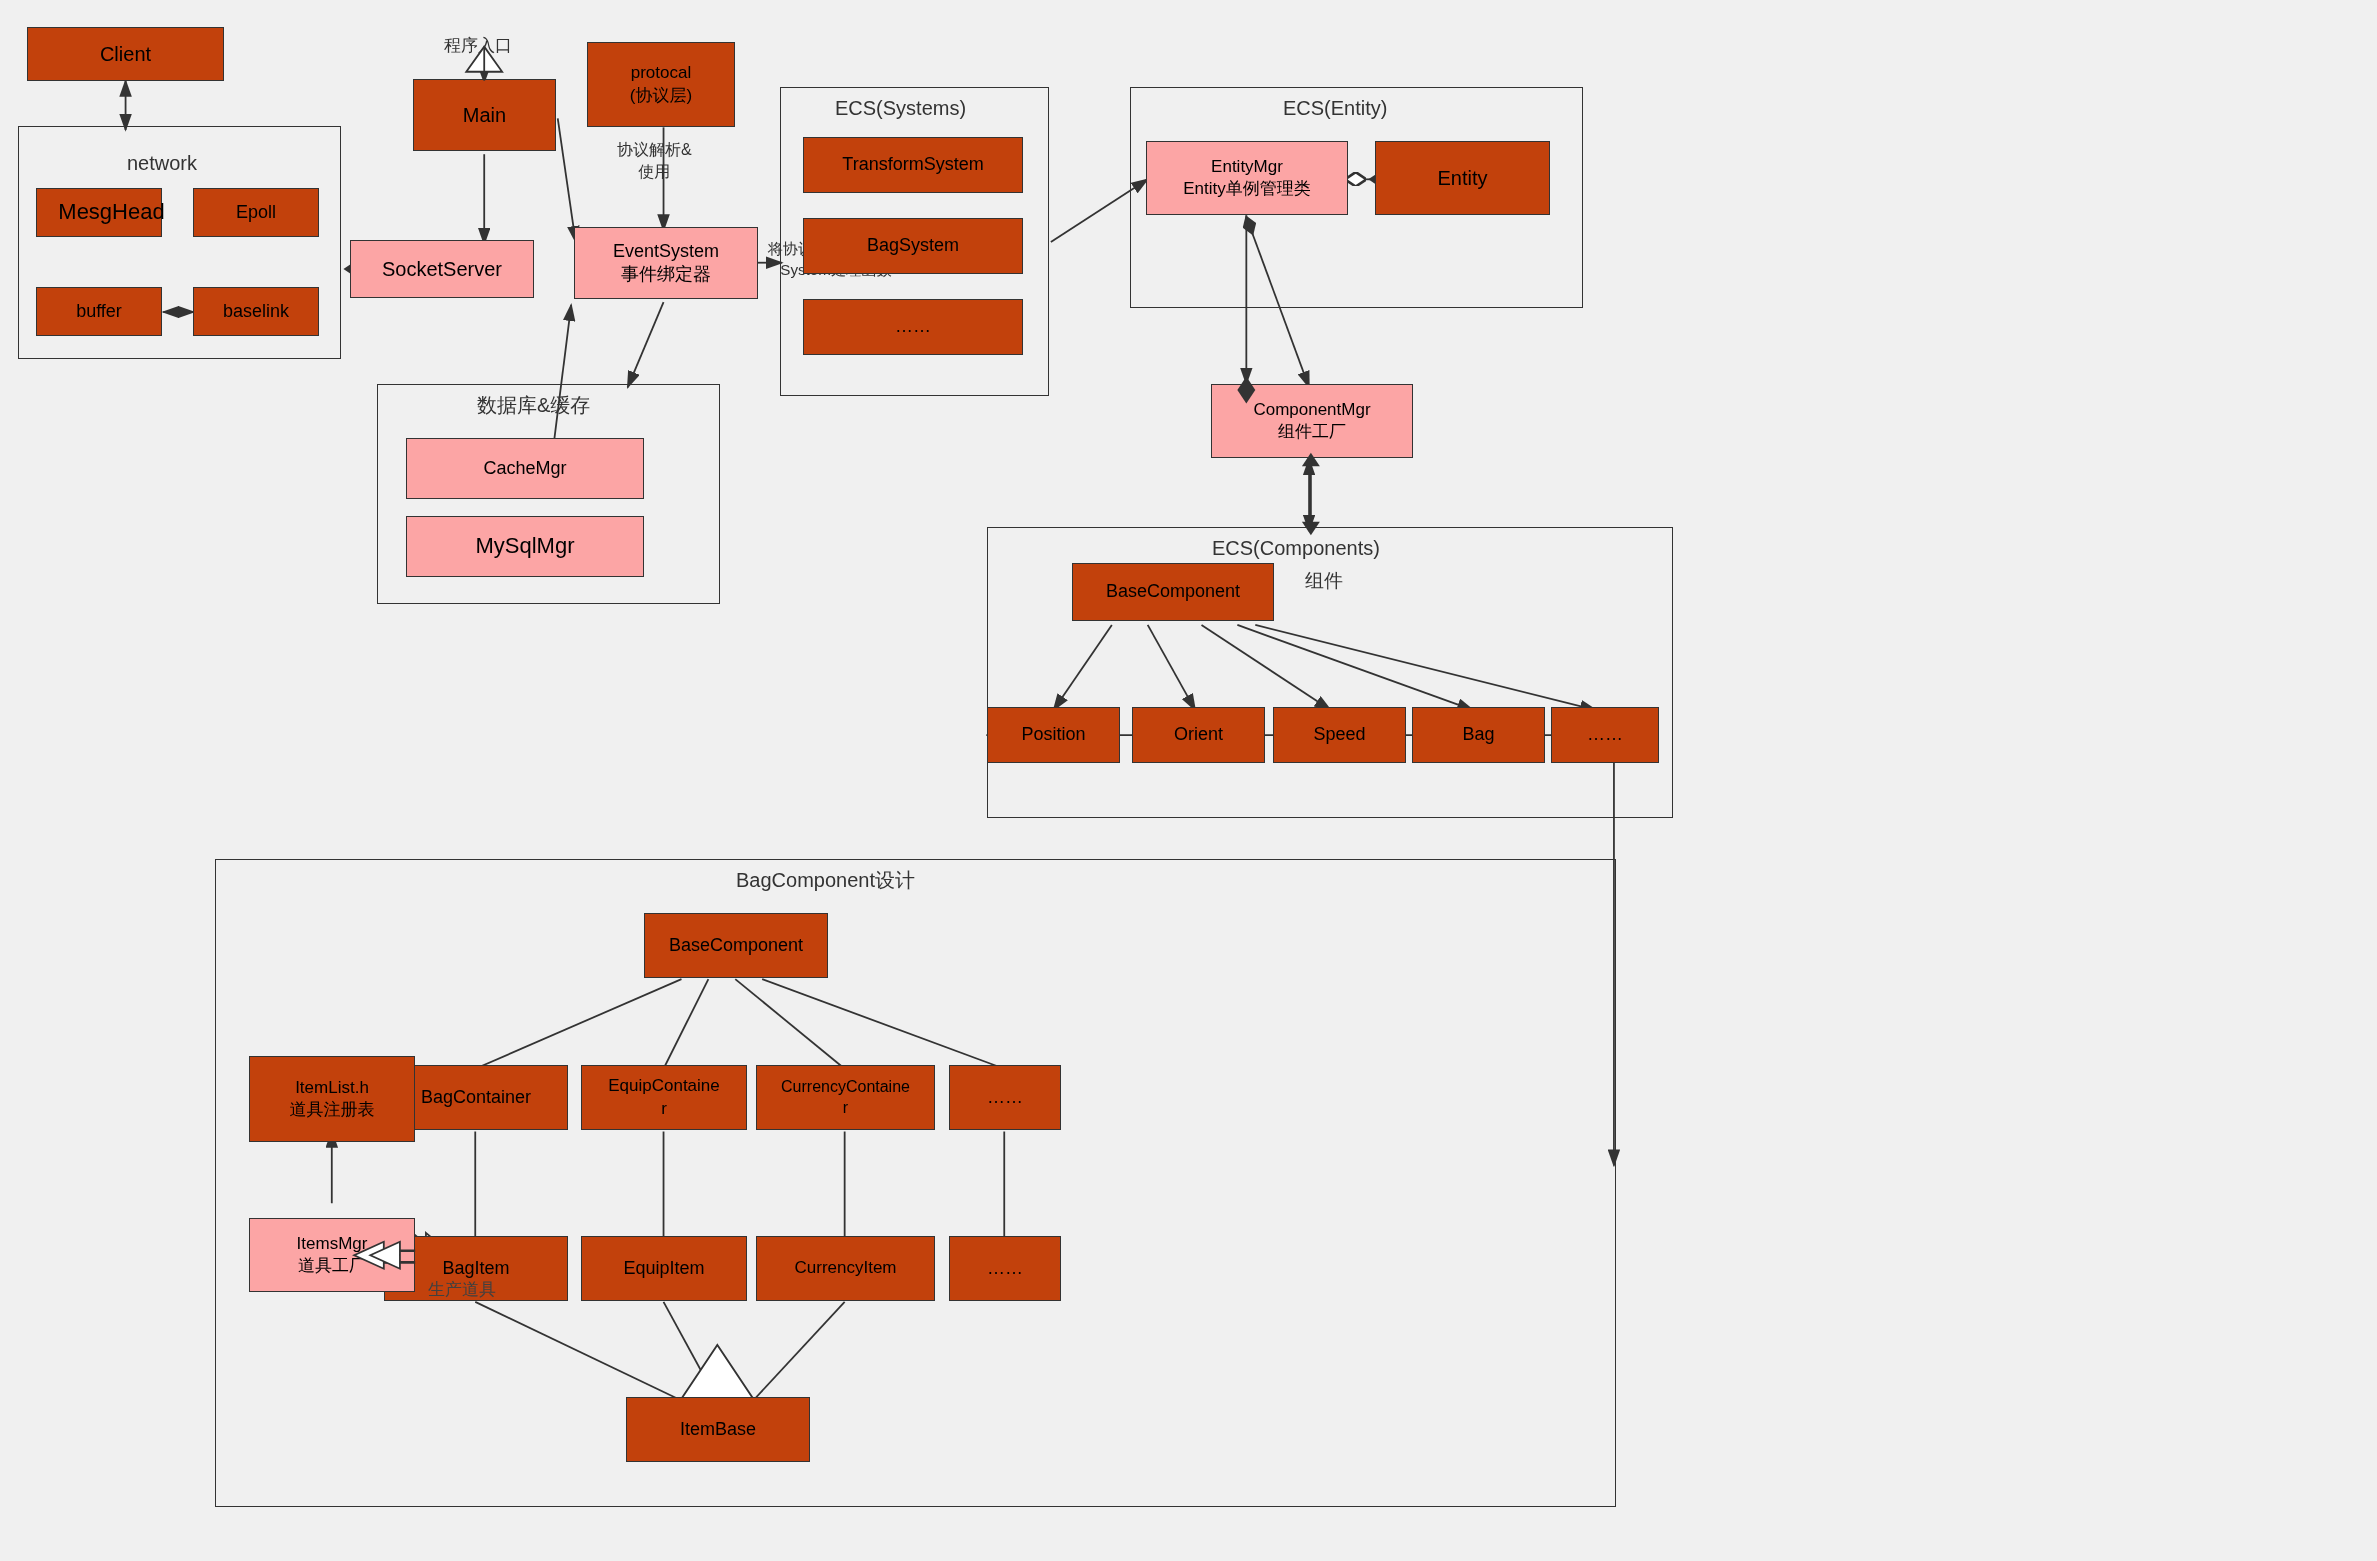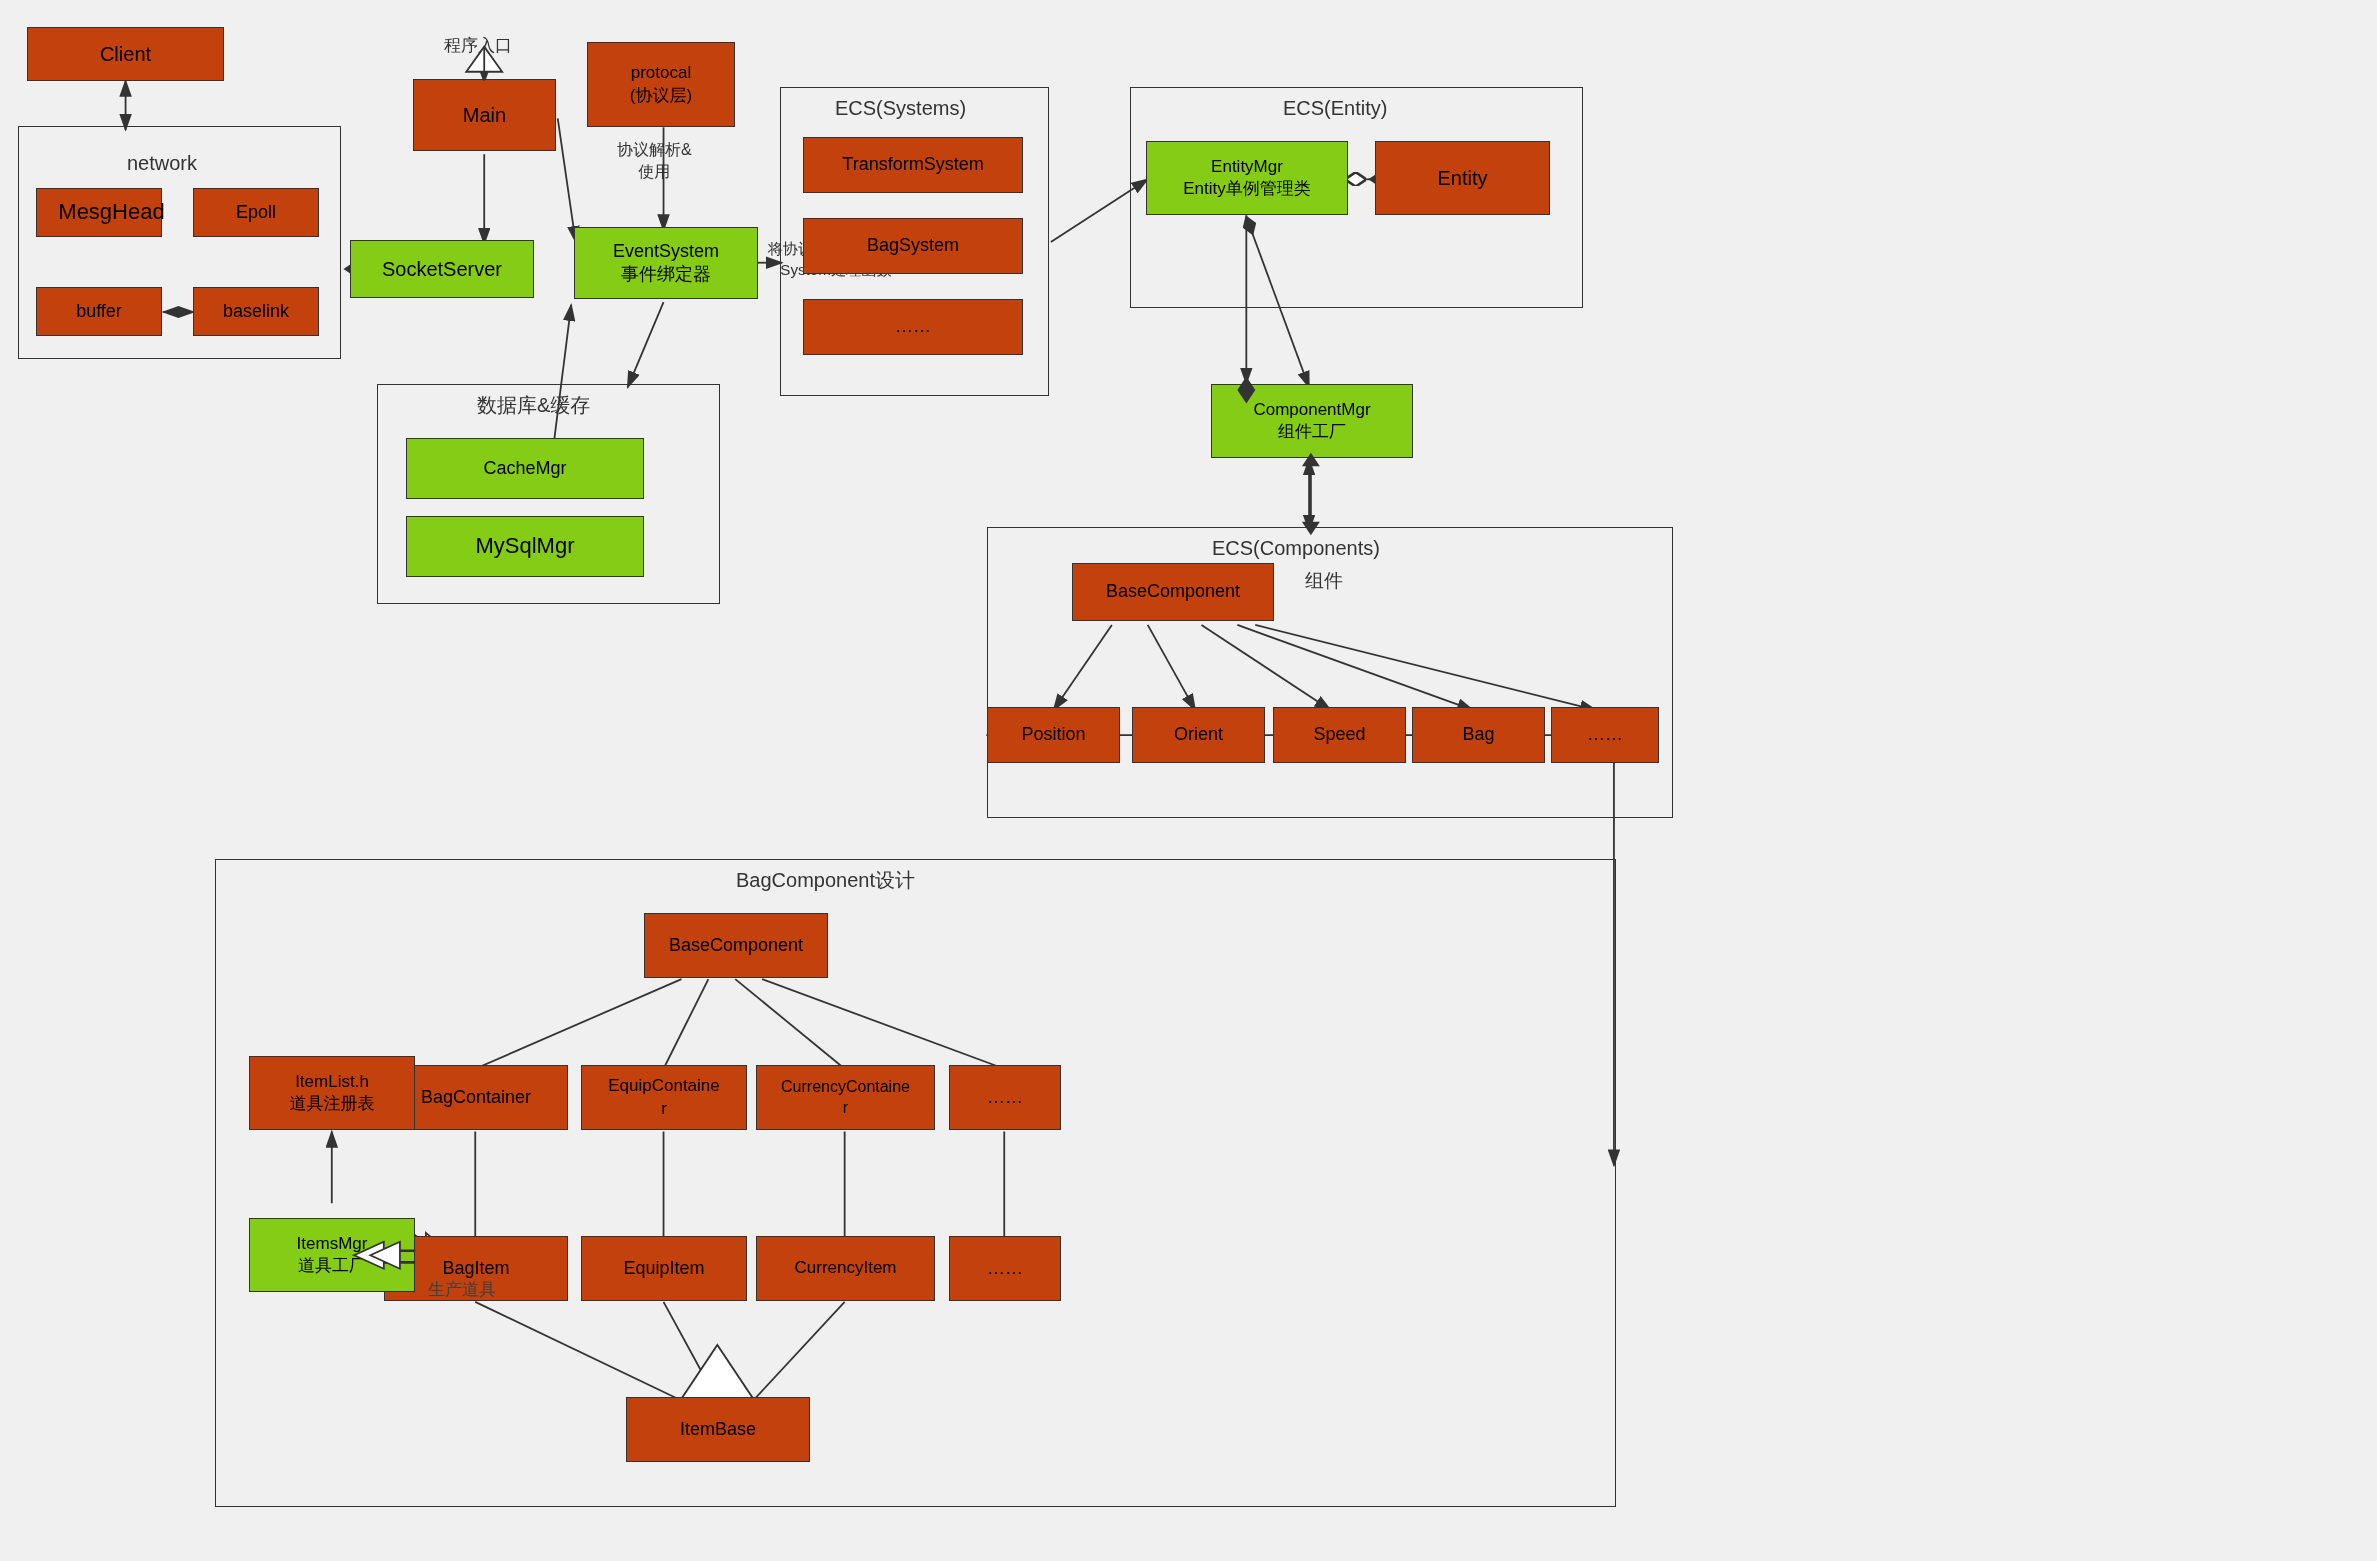--- a/index.html
+++ b/index.html
@@ -22,21 +22,21 @@
       border: 1.8px solid #333;
       background: #c2410c;
       display: flex;
       align-items: center;
       justify-content: center;
       text-align: center;
       font-size: 20px;
       line-height: 1.3;
     }
     .box.blue {
-      background: #84cc16;
+      background: #fca5a5;
     }
     .box.container {
       background: transparent;
       border: 1.8px solid #333;
       align-items: flex-start;
       justify-content: flex-start;
       flex-direction: column;
     }
     .container-label {
       position: absolute;
@@ -308,21 +308,21 @@
   </div>
 
   <div class="box" style="left:949px;top:1236px;width:112px;height:65px;font-size:18px;">
     <span>……</span>
   </div>
 
   <div class="box" style="left:626px;top:1397px;width:184px;height:65px;font-size:18px;">
     <span>ItemBase</span>
   </div>
 
-  <div class="box" style="left:249px;top:1056px;width:166px;height:74px;font-size:17px;white-space:pre-line;">
+  <div class="box" style="left:249px;top:1056px;width:166px;height:86px;font-size:17px;white-space:pre-line;">
     <span>ItemList.h<br>道具注册表</span>
   </div>
 
   <div class="box blue" style="left:249px;top:1218px;width:166px;height:74px;font-size:17px;white-space:pre-line;">
     <span>ItemsMgr<br>道具工厂</span>
   </div>
 
   <div style="position:absolute;left:428px;top:1278px;font-size:17px;color:#404040;">生产道具</div>
 
   <svg style="position:absolute;top:0;left:0;width:2377px;height:1561px;pointer-events:none;" viewBox="0 0 2651 1741" width="2377" height="1561">

